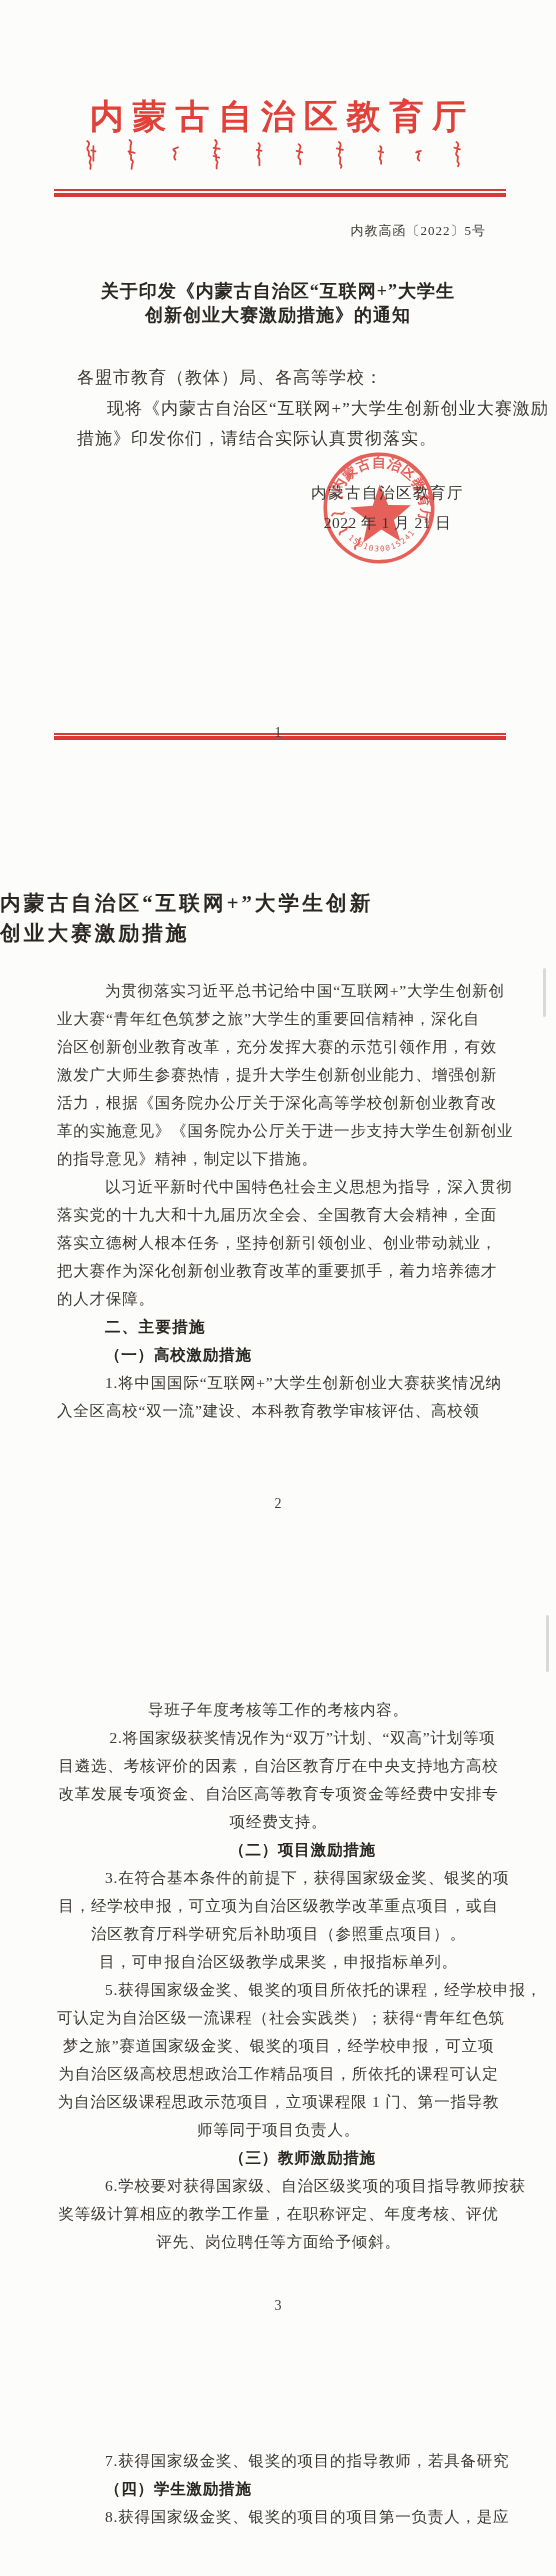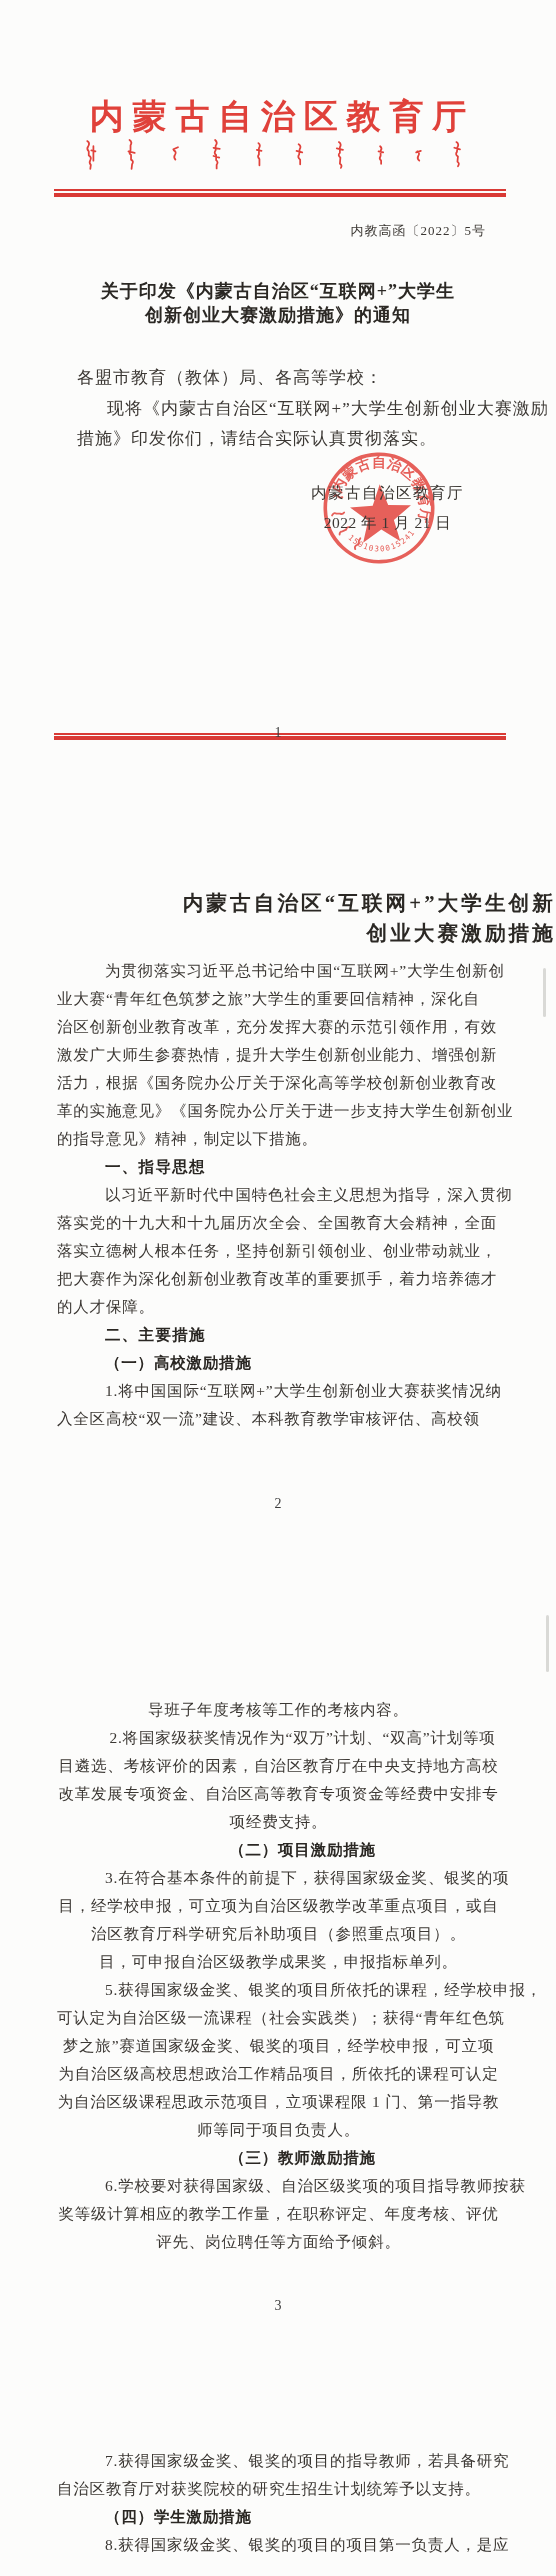--- a/index.html
+++ b/index.html
@@ -34,21 +34,21 @@
   .signer,.sign-date{
     font-size:15.5px;color:#3b3733;letter-spacing:1.5px;white-space:nowrap;z-index:5;
   }
   .pagenum{
     position:absolute;left:0;right:0;text-align:center;
     font-size:14px;color:#3c3c3c;z-index:6;
     font-family:"Liberation Serif","DejaVu Serif",serif;
   }
   
   .att-title{
-    left:0;right:0;text-align:right;font-size:20.6px;font-weight:bold;
+    left:0;right:0;text-align:left;font-size:20.6px;font-weight:bold;
     color:#2b2824;letter-spacing:3.1px;white-space:nowrap;
   }
   .lines{position:absolute;left:57px;width:443px;}
   .line{
     height:28px;line-height:28px;font-size:15.5px;letter-spacing:0.8px;
     color:#3b3733;white-space:nowrap;
     font-family:"Liberation Serif","DejaVu Serif",serif;
   }
   .line.ind{padding-left:48px;}
   .line.h1{
@@ -126,29 +126,28 @@
   <div class="abs sign-date" style="top:513px;left:310px;width:155px;text-align:center;letter-spacing:0.5px">2022 年 1 月 21 日</div>
 
   <div class="abs red-rule rule-thin" style="top:733px"></div>
   <div class="abs red-rule rule-thick" style="top:736px"></div>
   <div class="pagenum" style="top:725px">1</div>
 
   <div class="abs att-title" style="top:889px">内蒙古自治区“互联网+”大学生创新</div>
   <div class="abs att-title" style="top:919px">创业大赛激励措施</div>
 
   <div id="pages">
-      <div class="lines" style="top: 957px;">
+      <div class="lines" style="top: 977px;">
         <div class="line body ind">为贯彻落实习近平总书记给中国“互联网+”大学生创新创</div>
         <div class="line body">业大赛“青年红色筑梦之旅”大学生的重要回信精神，深化自</div>
         <div class="line body">治区创新创业教育改革，充分发挥大赛的示范引领作用，有效</div>
         <div class="line body">激发广大师生参赛热情，提升大学生创新创业能力、增强创新</div>
         <div class="line body">活力，根据《国务院办公厅关于深化高等学校创新创业教育改</div>
         <div class="line body">革的实施意见》《国务院办公厅关于进一步支持大学生创新创业</div>
         <div class="line body">的指导意见》精神，制定以下措施。</div>
-        <div class="line h1 ind">一、指导思想</div>
         <div class="line body ind">以习近平新时代中国特色社会主义思想为指导，深入贯彻</div>
         <div class="line body">落实党的十九大和十九届历次全会、全国教育大会精神，全面</div>
         <div class="line body">落实立德树人根本任务，坚持创新引领创业、创业带动就业，</div>
         <div class="line body">把大赛作为深化创新创业教育改革的重要抓手，着力培养德才</div>
         <div class="line body">的人才保障。</div>
         <div class="line h1 ind">二、主要措施</div>
         <div class="line h2 ind">（一）高校激励措施</div>
         <div class="line body ind">1.将中国国际“互联网+”大学生创新创业大赛获奖情况纳</div>
         <div class="line body">入全区高校“双一流”建设、本科教育教学审核评估、高校领</div>
       </div>
@@ -171,21 +170,20 @@
         <div class="line body">为自治区级课程思政示范项目，立项课程限 1 门、第一指导教</div>
         <div class="line body">师等同于项目负责人。</div>
         <div class="line h2 ind">（三）教师激励措施</div>
         <div class="line body ind">6.学校要对获得国家级、自治区级奖项的项目指导教师按获</div>
         <div class="line body">奖等级计算相应的教学工作量，在职称评定、年度考核、评优</div>
         <div class="line body">评先、岗位聘任等方面给予倾斜。</div>
       </div>
       <div class="pagenum" style="top: 2298px;">3</div>
       <div class="lines" style="top: 2447px;">
         <div class="line body ind">7.获得国家级金奖、银奖的项目的指导教师，若具备研究</div>
-        <div class="line body">自治区教育厅对获奖院校的研究生招生计划统筹予以支持。</div>
         <div class="line h2 ind">（四）学生激励措施</div>
         <div class="line body ind">8.获得国家级金奖、银奖的项目的项目第一负责人，是应</div>
       </div>
     </div>
 
   <div class="abs streak" style="left:543px;top:968px;width:2.6px;height:49px"></div>
   <div class="abs streak" style="left:546px;top:1615px;width:3.1px;height:57px"></div>
 
 </div>
 

